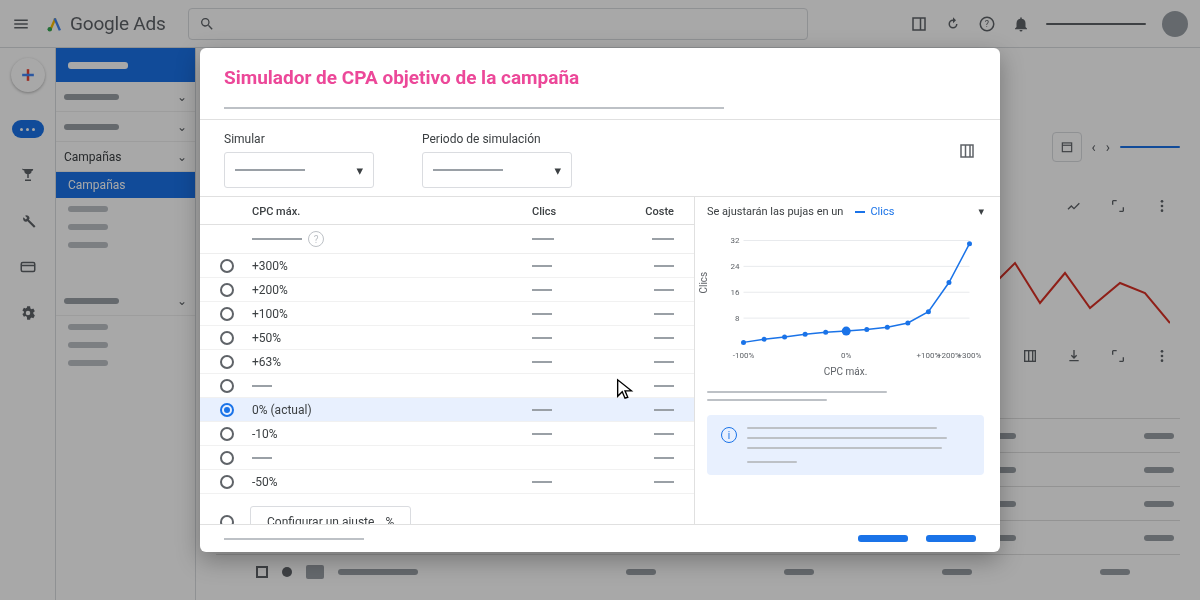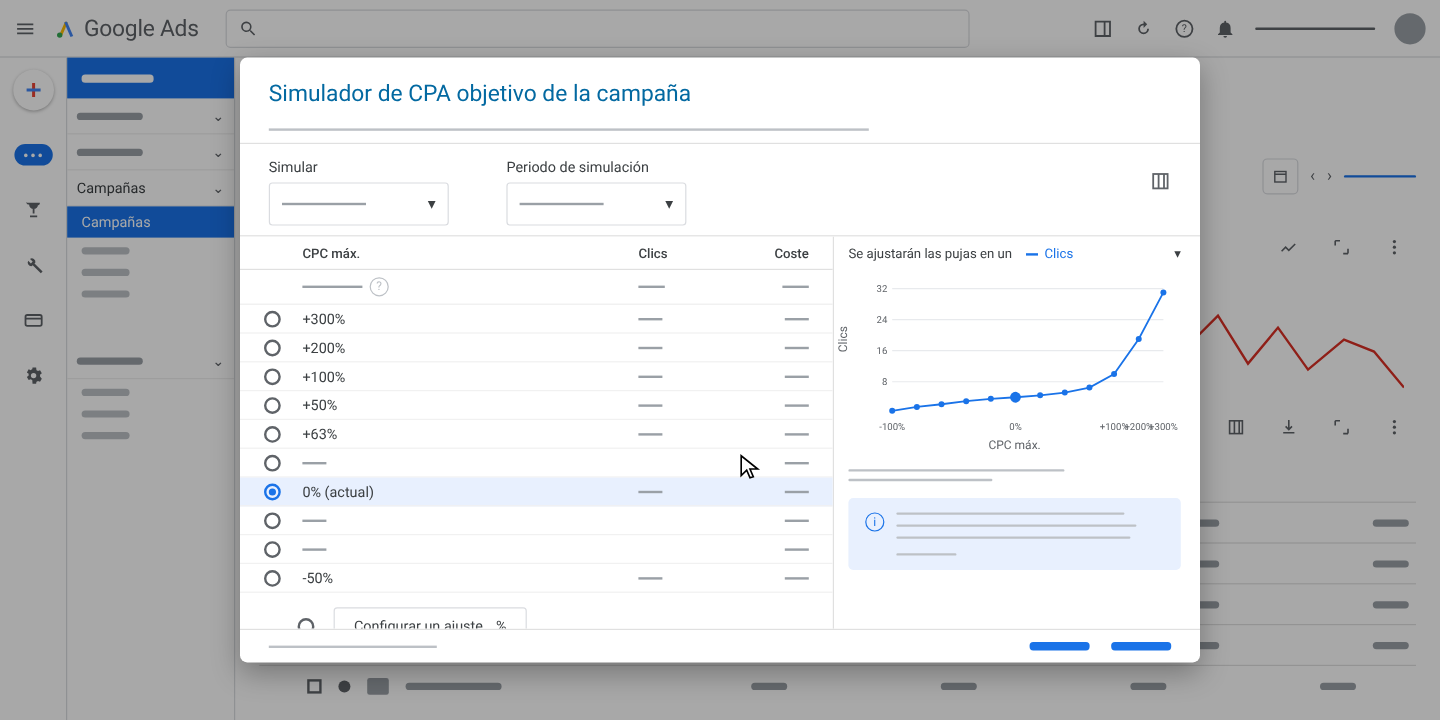--- a/index.html
+++ b/index.html
@@ -44,21 +44,21 @@
 .redchart{position:absolute;top:200px;right:30px;width:180px;height:80px;}
 .data-rows{position:absolute;left:20px;top:370px;right:20px;}
 .drow{height:34px;border-top:1px solid #e0e0e0;display:flex;align-items:center;gap:14px;padding-left:40px;}
 .drow .dot{width:10px;height:10px;border-radius:50%;background:#5f6368;}
 .drow .cb{width:12px;height:12px;border:2px solid #5f6368;}
 .drow .cam{width:18px;height:14px;background:#9aa0a6;border-radius:2px;}
 .drow .ph{height:6px;background:#9aa0a6;border-radius:3px;}
 .overlay{position:absolute;inset:0;background:rgba(0,0,0,.34);}
 .modal{position:absolute;left:200px;top:48px;width:800px;height:504px;background:#fff;border-radius:6px;box-shadow:0 8px 24px rgba(0,0,0,.3);display:flex;flex-direction:column;}
 .m-head{padding:18px 24px 10px;border-bottom:1px solid #e0e0e0;}
-.m-title{font-size:19px;color:#0369a1;}
+.m-title{font-size:19px;color:#ec4899;font-weight:bold;}
 .m-sub{width:500px;height:2px;background:#bdc1c6;margin-top:18px;}
 .m-controls{padding:12px 24px 8px;display:flex;gap:48px;align-items:flex-start;border-bottom:1px solid #e0e0e0;position:relative;}
 .ctrl label{font-size:12px;color:#3c4043;display:block;margin-bottom:6px;}
 .sel{width:150px;height:36px;border:1px solid #dadce0;border-radius:3px;display:flex;align-items:center;justify-content:space-between;padding:0 10px;cursor:pointer;}
 .sel .ph{width:70px;height:2px;background:#9aa0a6;}
 .col-ico{position:absolute;right:24px;top:22px;width:18px;height:18px;color:#5f6368;cursor:pointer;}
 .m-body{flex:1;display:flex;overflow:hidden;}
 .left{flex:0 0 495px;display:flex;flex-direction:column;overflow:hidden;border-right:1px solid #e0e0e0;}
 .thead{display:flex;padding:8px 20px 6px;font-size:11px;font-weight:500;color:#3c4043;border-bottom:1px solid #e0e0e0;}
 .c1{width:32px;}
@@ -67,21 +67,21 @@
 .c4{flex:1;text-align:right;}
 .subrow{display:flex;padding:6px 20px;border-bottom:1px solid #eee;align-items:center;}
 .subrow .ph{width:50px;height:2px;background:#9aa0a6;}
 .qmark{width:16px;height:16px;border:1px solid #bdc1c6;border-radius:50%;font-size:10px;display:flex;align-items:center;justify-content:center;color:#bdc1c6;margin-left:6px;}
 .row{display:flex;align-items:center;padding:0 20px;height:24px;font-size:12px;border-bottom:1px solid #f1f1f1;cursor:pointer;}
 .row.sel-row{background:#e8f0fe;}
 .radio{width:14px;height:14px;border:2px solid #5f6368;border-radius:50%;display:flex;align-items:center;justify-content:center;}
 .row.sel-row .radio{border-color:#1a73e8;}
 .radio-dot{width:6px;height:6px;border-radius:50%;background:#1a73e8;}
 .row .ph{width:20px;height:2px;background:#9aa0a6;}
-.custom-row{padding:12px 20px;display:flex;align-items:center;gap:16px;margin-left:28px;}
+.custom-row{padding:12px 20px;display:flex;align-items:center;gap:16px;}
 .custom-btn{border:1px solid #dadce0;border-radius:3px;padding:8px 16px;font-size:12px;cursor:pointer;}
 .right{flex:1;padding:8px 16px 8px 12px;display:flex;flex-direction:column;}
 .r-head{display:flex;align-items:flex-end;font-size:11px;gap:8px;}
 .dd{display:flex;align-items:center;gap:5px;color:#1a73e8;cursor:pointer;margin-left:4px;}
 .dd-dash{width:10px;height:2px;background:#1a73e8;}
 .dd-arr{margin-left:auto;}
 .chart{margin-top:10px;position:relative;height:140px;}
 .chart svg{width:100%;height:100%;}
 .ylab{position:absolute;left:-4px;top:50%;transform:rotate(-90deg) translateX(10px);transform-origin:left;font-size:10px;color:#5f6368;}
 .xlab{text-align:center;font-size:10px;color:#5f6368;margin-top:-2px;}
@@ -442,20 +442,21 @@
               <div class="ph"></div>
             </div>
             <div class="c4" style="display:flex;justify-content:flex-end">
               <div class="ph"></div>
             </div>
           </div>
           <div class="row">
             <div class="c1">
               <div class="radio"></div>
             </div>
+            <div class="c2">-10%</div>
             <div class="c3">
               <div class="ph"></div>
             </div>
             <div class="c4" style="display:flex;justify-content:flex-end">
               <div class="ph"></div>
             </div>
           </div>
           <div class="row">
             <div class="c1">
               <div class="radio"></div>

